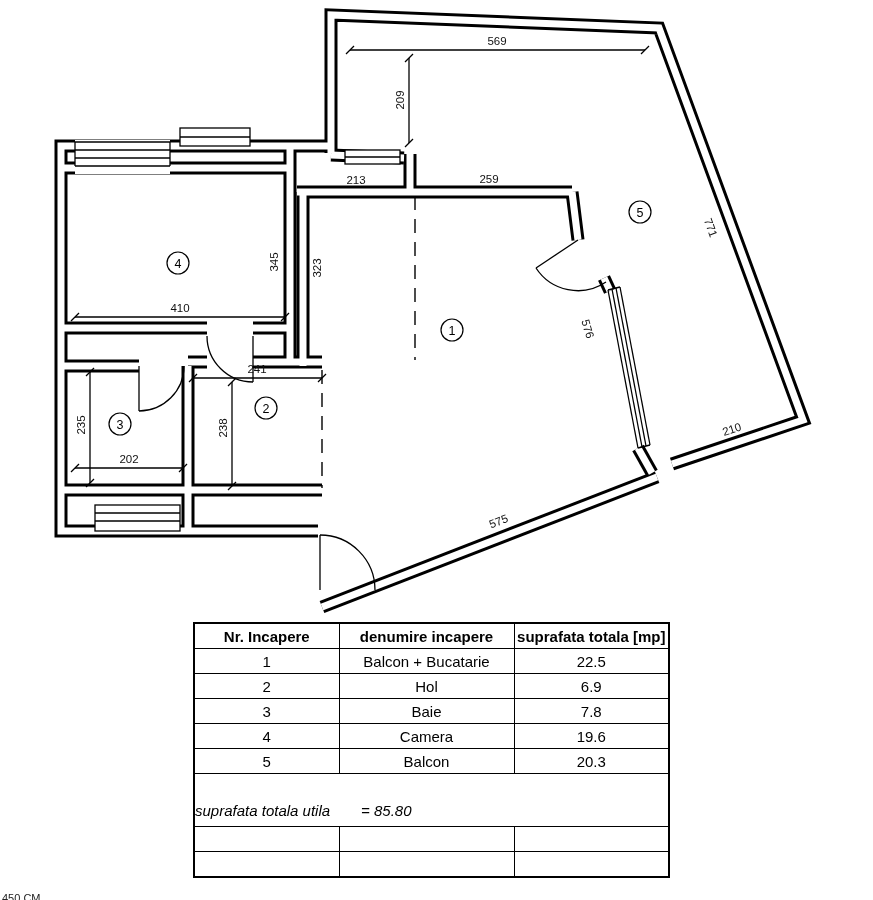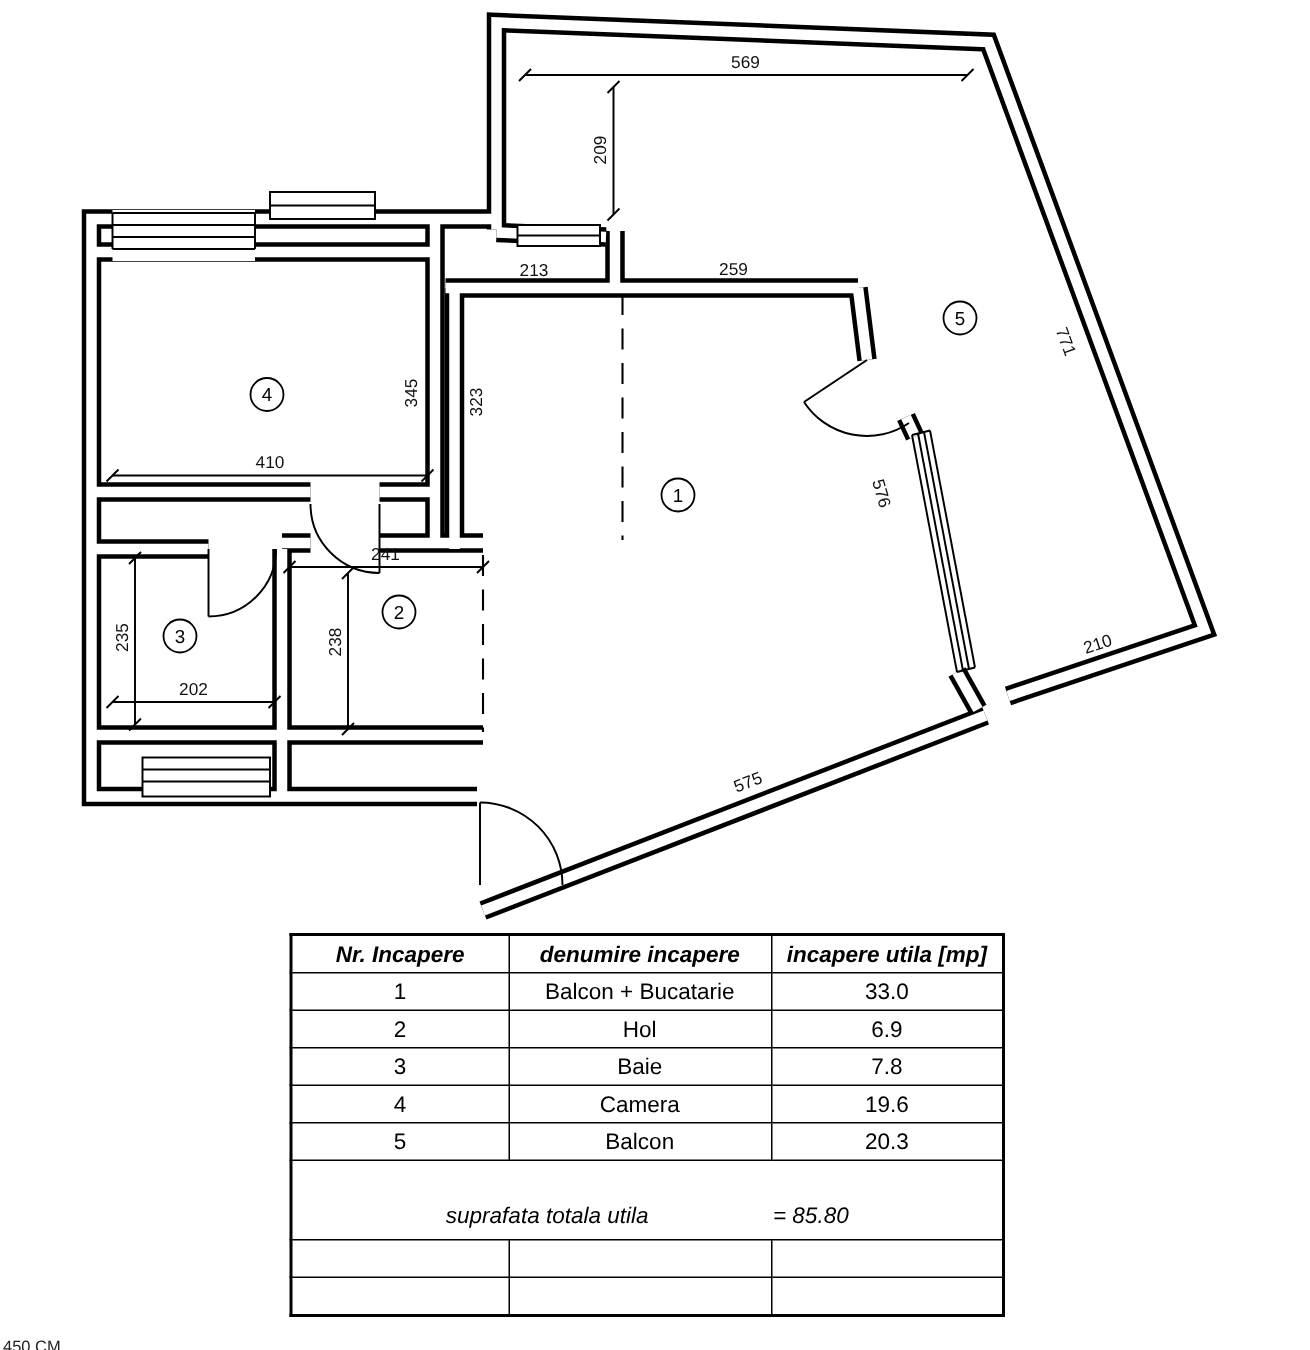--- a/index.html
+++ b/index.html
@@ -17,24 +17,24 @@
   .dash{stroke:#000;stroke-width:1.4;stroke-dasharray:14 9;fill:none;}
   .dimtext{font:11.5px "Liberation Sans",sans-serif;fill:#111;text-anchor:middle;}
   .roomcircle{fill:#fff;stroke:#000;stroke-width:1.2;}
   .roomnum{font:12.5px "Liberation Sans",sans-serif;fill:#000;text-anchor:middle;}
   
   .rtable{
     position:absolute;left:193px;top:622px;border-collapse:collapse;table-layout:fixed;
     background:#fff;font:15px "Liberation Sans",sans-serif;color:#000;border:2px solid #000;
   }
   .rtable td{border:1px solid #000;text-align:center;vertical-align:middle;padding:0;height:24px;overflow:hidden;white-space:nowrap;}
-  .rtable tr.hdr td{font-weight:bold;font-style:italic;}
+  .rtable tr.hdr td{font-weight:bold;}
   .rtable td.totalcell{height:52px;vertical-align:bottom;border-left:none;border-right:none;}
-  .totalwrap{display:flex;justify-content:center;align-items:flex-end;padding-bottom:7px;font-style:italic;}
-  .totalwrap .tv{margin-left:83px;}
+  .totalwrap{display:flex;align-items:flex-end;padding-bottom:7px;font-style:italic;}
+  .totalwrap .tv{margin-left:31px;}
   .rtable tr.empty td{height:24px;}
   .footer-note{position:absolute;left:2px;top:892px;font:11px "Liberation Sans",sans-serif;color:#222;}
 </style>
 </head>
 <body>
 
 <svg width="873" height="618" viewBox="0 0 873 618">
   <defs>
     <path id="w1" d="M331,153 L331,15 L659,28 L803,420 L672,464"></path>
     <path id="w2" d="M657,477 L322,607"></path>
@@ -220,26 +220,26 @@
 <table class="rtable">
   <colgroup>
       <col style="width:145px">
       <col style="width:175px">
       <col style="width:155px">
     </colgroup>
   <tbody>
     <tr class="hdr">
       <td>Nr. Incapere</td>
       <td>denumire incapere</td>
-      <td>incapere utila [mp]</td>
+      <td>suprafata totala [mp]</td>
     </tr>
     <tr>
       <td>1</td>
       <td>Balcon + Bucatarie</td>
-      <td>33.0</td>
+      <td>22.5</td>
     </tr>
     <tr>
       <td>2</td>
       <td>Hol</td>
       <td>6.9</td>
     </tr>
     <tr>
       <td>3</td>
       <td>Baie</td>
       <td>7.8</td>

